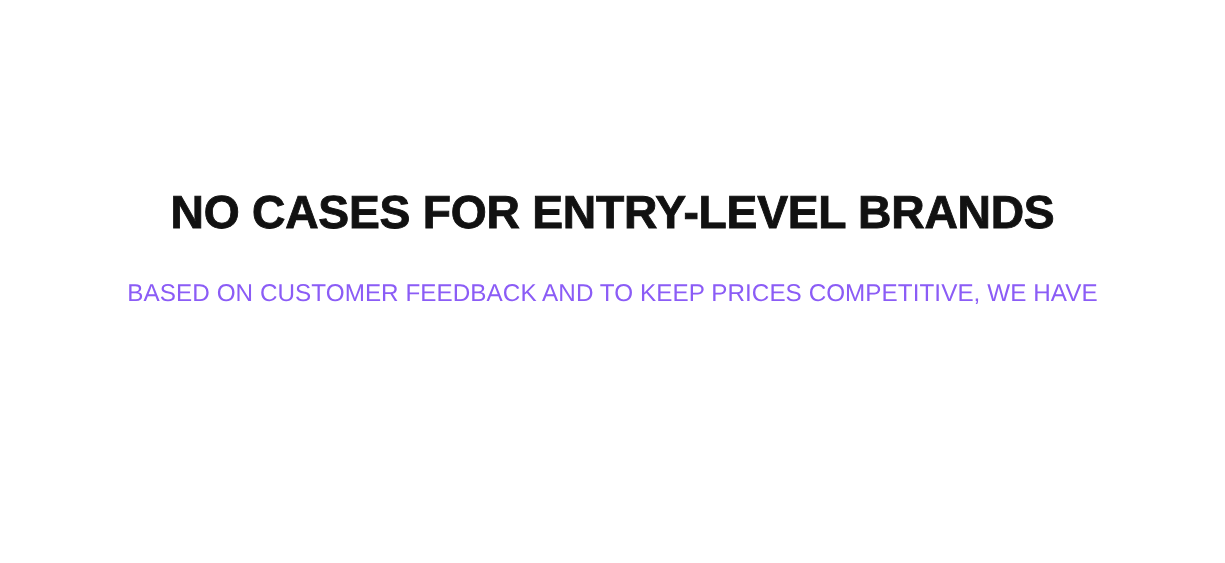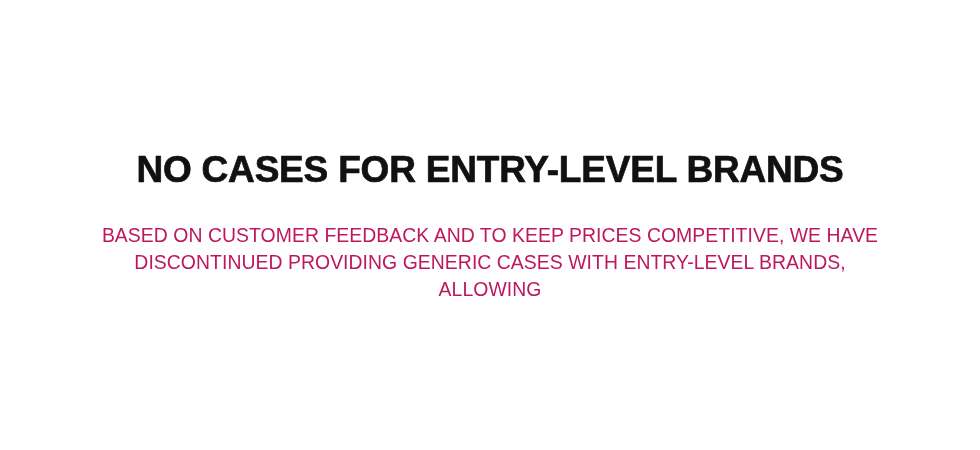--- a/index.html
+++ b/index.html
@@ -59,35 +59,34 @@
     left: 50%;
     transform: translateX(-50%);
     top: 222px;
     width: 800px;
     text-align: center;
     font-family: "Liberation Sans", sans-serif;
     font-size: 19.4px;
     line-height: 27.2px;
     font-weight: 400;
     letter-spacing: 0.05px;
-    color: #be185d;
+    color: #8b5cf6;
     text-transform: uppercase;
   }
 
   .promo-body .body-line {
     display: block;
   }
 </style>
 </head>
 <body>
 
 <div class="promo-banner">
   <div class="content-wrap">
 
     <h1 class="promo-heading">NO CASES FOR ENTRY-LEVEL BRANDS</h1>
 
     <p class="promo-body">
       <span class="body-line">BASED ON CUSTOMER FEEDBACK AND TO KEEP PRICES COMPETITIVE, WE HAVE</span>
-      <span class="body-line">DISCONTINUED PROVIDING GENERIC CASES WITH ENTRY-LEVEL BRANDS, ALLOWING</span>
     </p>
 
   </div>
 </div>
 
 </body></html>

